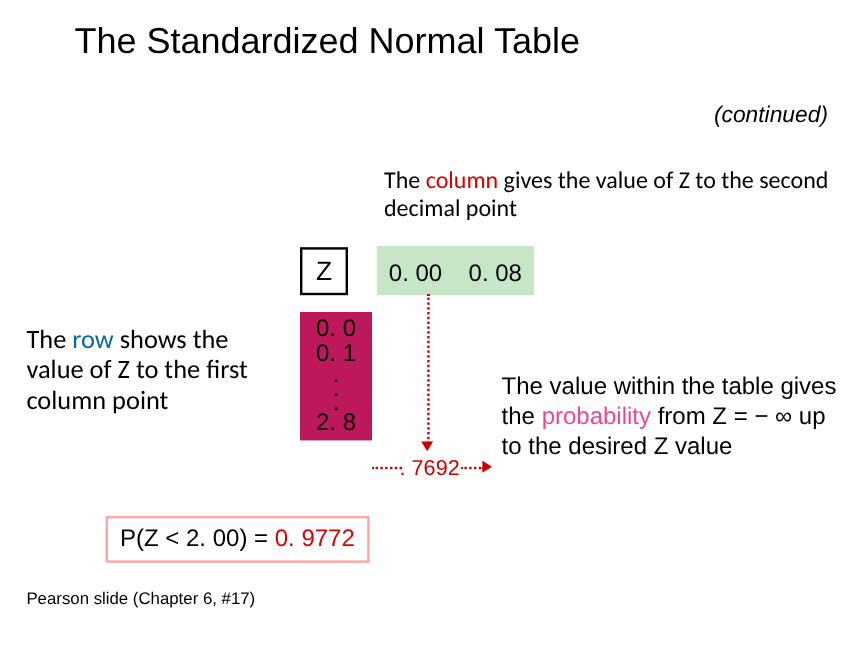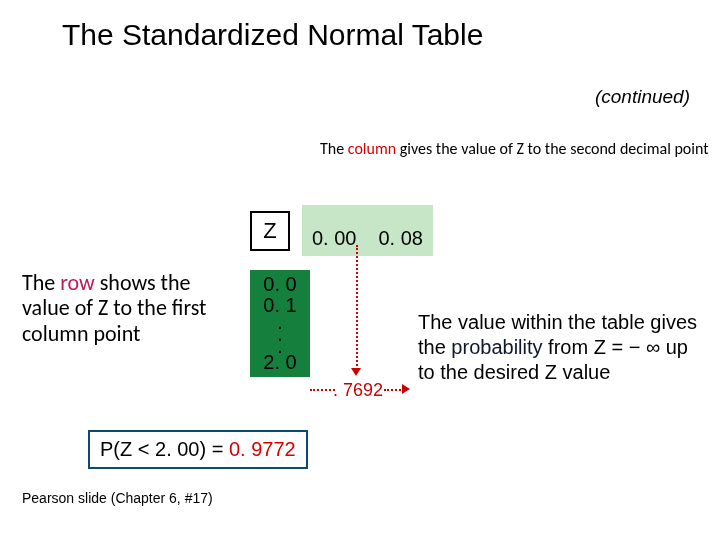--- a/index.html
+++ b/index.html
@@ -24,45 +24,45 @@
     position: absolute;
     top: 86px;
     right: 30px;
     font-style: italic;
     font-size: 19px;
   }
   .col-desc {
     position: absolute;
     top: 140px;
     left: 320px;
-    font-size: 16px;
+    font-size: 20px;
     font-family: Calibri, Arial, sans-serif;
     line-height: 1.15;
   }
   .col-desc .hl { color: #d90000; }
   .row-desc {
     position: absolute;
     top: 270px;
     left: 22px;
     font-size: 22px;
     font-family: Calibri, Arial, sans-serif;
     line-height: 1.15;
     width: 220px;
   }
-  .row-desc .hl { color: #be185d; text-align: center; }
+  .row-desc .hl { color: #0369a1; text-align: center; }
   .value-desc {
     position: absolute;
     top: 310px;
     left: 418px;
     font-size: 20px;
     font-family: Arial, sans-serif;
     line-height: 1.25;
     width: 290px;
   }
-  .value-desc .hl { color: #0f172a; }
+  .value-desc .hl { color: #ec4899; }
   .ztable {
     position: absolute;
     top: 205px;
     left: 250px;
   }
   .z-header {
     display: flex;
     align-items: center;
   }
   .z-label {
@@ -72,28 +72,28 @@
     display: flex;
     align-items: center;
     justify-content: center;
     font-size: 22px;
     font-family: Arial, sans-serif;
     background: #fff;
   }
   .col-headers {
     display: flex;
     gap: 22px;
-    margin-left: 12px;
+    margin-left: 24px;
     background: #c7e6c7;
-    padding: 22px 10px 6px 10px;
+    padding: 12px 10px 6px 10px;
     font-size: 20px;
   }
   .row-stubs {
     margin-top: 14px;
-    background: #15803d;
+    background: #be185d;
     width: 48px;
     padding: 4px 6px;
     font-size: 20px;
     text-align: center;
     line-height: 1.05;
   }
   .row-stubs > div { margin: 0; }
   .row-stubs .dot { line-height: 0.6; }
   .cell-val {
     position: absolute;
@@ -113,21 +113,21 @@
   .hline {
     border-top: 2px dotted #c00;
     height: 0;
   }
   .arrow-down { width:0;height:0;border-left:5px solid transparent;border-right:5px solid transparent;border-top:8px solid #c00;position:absolute; }
   .arrow-right { width:0;height:0;border-top:5px solid transparent;border-bottom:5px solid transparent;border-left:8px solid #c00;position:absolute; }
   .formula-box {
     position: absolute;
     top: 430px;
     left: 88px;
-    border: 2px solid #0c4a6e;
+    border: 2px solid #fca5a5;
     padding: 6px 10px;
     font-size: 20px;
     background: #fff;
   }
   .formula-box .hl { color: #d90000; }
   .footer {
     position: absolute;
     top: 490px;
     left: 22px;
     font-size: 14px;
@@ -158,21 +158,21 @@
       <span>0. 00</span>
       <span>0. 08</span>
     </div>
   </div>
   <div class="row-stubs">
     <div>0. 0</div>
     <div>0. 1</div>
     <div class="dot">.</div>
     <div class="dot">.</div>
     <div class="dot">.</div>
-    <div>2. 0</div>
+    <div>2. 8</div>
   </div>
   <div class="cell-val">. 7692</div>
 
   <div class="vline" style="top:40px;left:106px;height:125px;"></div>
   <div class="arrow-down" style="top:163px;left:101px;"></div>
   <div class="hline" style="top:184px;left:60px;width:25px;"></div>
   <div class="hline" style="top:184px;left:134px;width:20px;"></div>
   <div class="arrow-right" style="top:179px;left:152px;"></div>
 </div>
 

